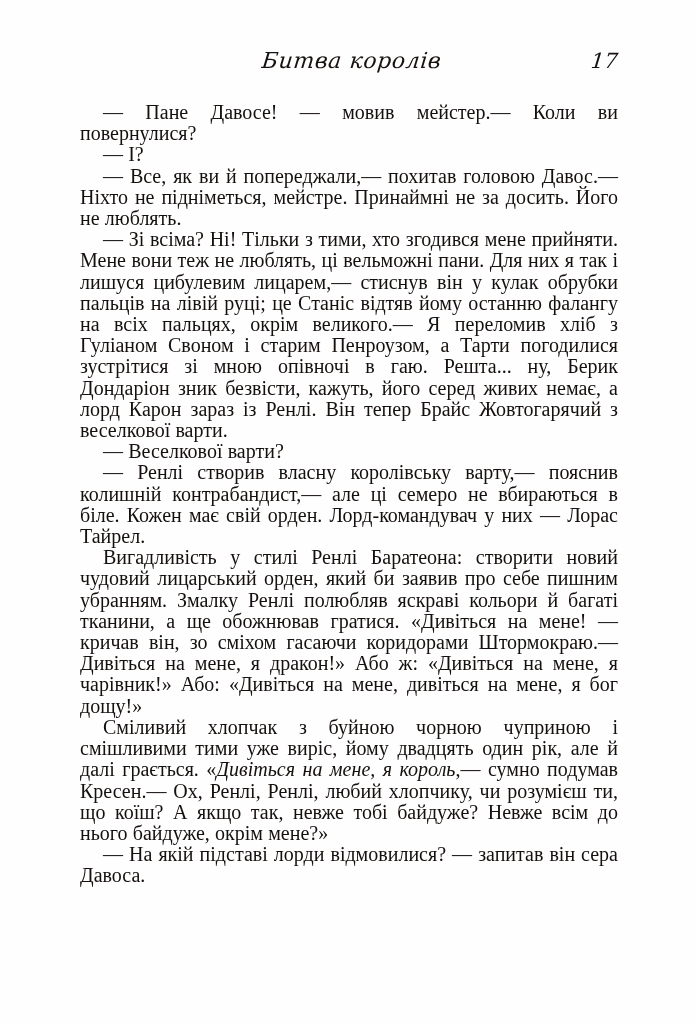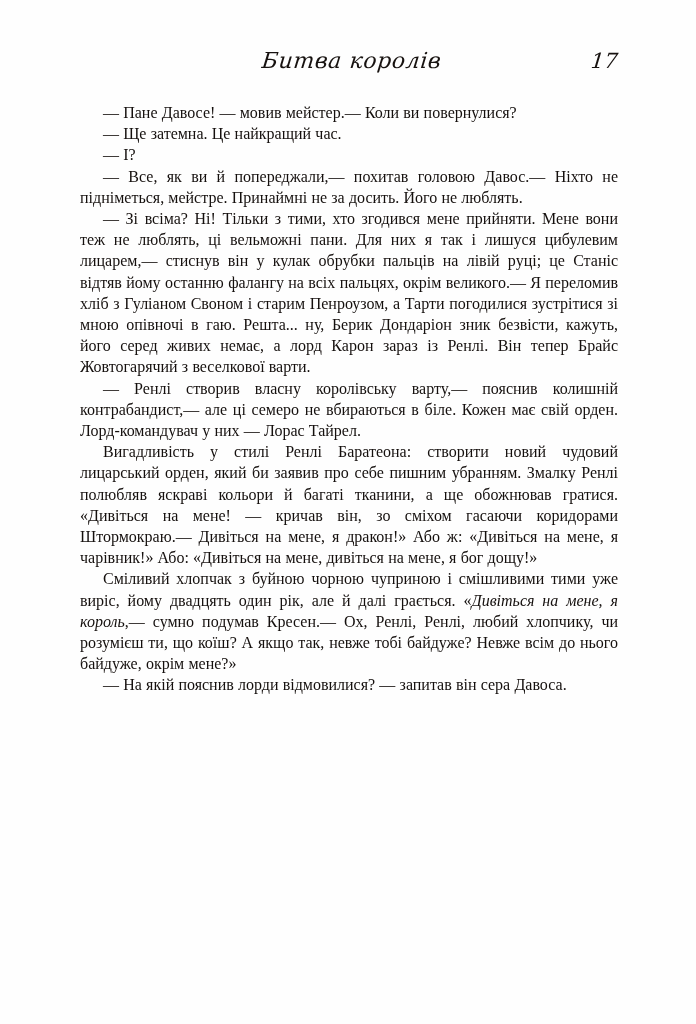--- a/index.html
+++ b/index.html
@@ -50,21 +50,21 @@
   .textblock {
     position: absolute;
     left: 80px;
     top: 102px;
     width: 538px;
   }
   p.para {
     margin: 0;
     text-align: justify;
     text-justify: inter-word;
-    font-size: 16px;
+    font-size: 20px;
     line-height: 21.2px;
     text-indent: 23px;
     hyphens: manual;
     -webkit-hyphens: manual;
     word-spacing: 0.2px;
   }
   p.para:last-child {
     margin-bottom: 0;
   }
   p.para.nolast {
@@ -79,25 +79,25 @@
 
 <div class="page">
 
   <div class="header">
     <span class="header-title">Битва королів</span>
     <span class="header-folio">17</span>
   </div>
 
   <div class="textblock">
     <p class="para nolast">— Пане Давосе! — мовив мейстер.— Коли ви повернулися?</p>
-    <p class="para nolast">— Ще затемна. Це найкращий час.</p>
     <p class="para nolast">— І?</p>
     <p class="para">— Все, як ви й попереджали,— похитав головою Давос.— Ніхто не підніметься, мейстре. Принаймні не за досить. Його не люблять.</p>
     <p class="para">— Зі всіма? Ні! Тільки з тими, хто згодився мене прийняти. Мене вони теж не люблять, ці вельможні пани. Для них я так і лишуся цибулевим лицарем,— стиснув він у кулак обрубки пальців на лівій руці; це Станіс відтяв йому останню фалангу на всіх пальцях, окрім великого.— Я переломив хліб з Гуліаном Своном і старим Пенроузом, а Тарти погодилися зустрітися зі мною опівночі в гаю. Решта... ну, Берик Дондаріон зник безвісти, кажуть, його серед живих немає, а лорд Карон зараз із Ренлі. Він тепер Брайс Жовтогарячий з веселкової варти.</p>
+    <p class="para nolast">— Веселкової варти?</p>
     <p class="para">— Ренлі створив власну королівську варту,— пояснив колишній контрабандист,— але ці семеро не вбираються в біле. Кожен має свій орден. Лорд-командувач у них — Лорас Тайрел.</p>
     <p class="para">Вигадливість у стилі Ренлі Баратеона: створити новий чудовий лицарський орден, який би заявив про себе пишним убранням. Змалку Ренлі полюбляв яскраві кольори й багаті тканини, а ще обожнював гратися. «Дивіться на мене! — кричав він, зо сміхом гасаючи коридорами Штормокраю.— Дивіться на мене, я дракон!» Або ж: «Дивіться на мене, я чарівник!» Або: «Дивіться на мене, дивіться на мене, я бог дощу!»</p>
     <p class="para">
       <span>Сміливий хлопчак з буйною чорною чуприною і смішливими тими уже виріс, йому двадцять один рік, але й далі грається. «</span><em class="it">Дивіться на мене, я король</em><span>,— сумно подумав Кресен.— Ох, Ренлі, Ренлі, любий хлопчику, чи розумієш ти, що коїш? А якщо так, невже тобі байдуже? Невже всім до нього байдуже, окрім мене?»</span>
     </p>
-    <p class="para nolast">— На якій пояснив лорди відмовилися? — запитав він сера Давоса.</p>
+    <p class="para nolast">— На якій підставі лорди відмовилися? — запитав він сера Давоса.</p>
   </div>
 
 </div>
 
 </body></html>

